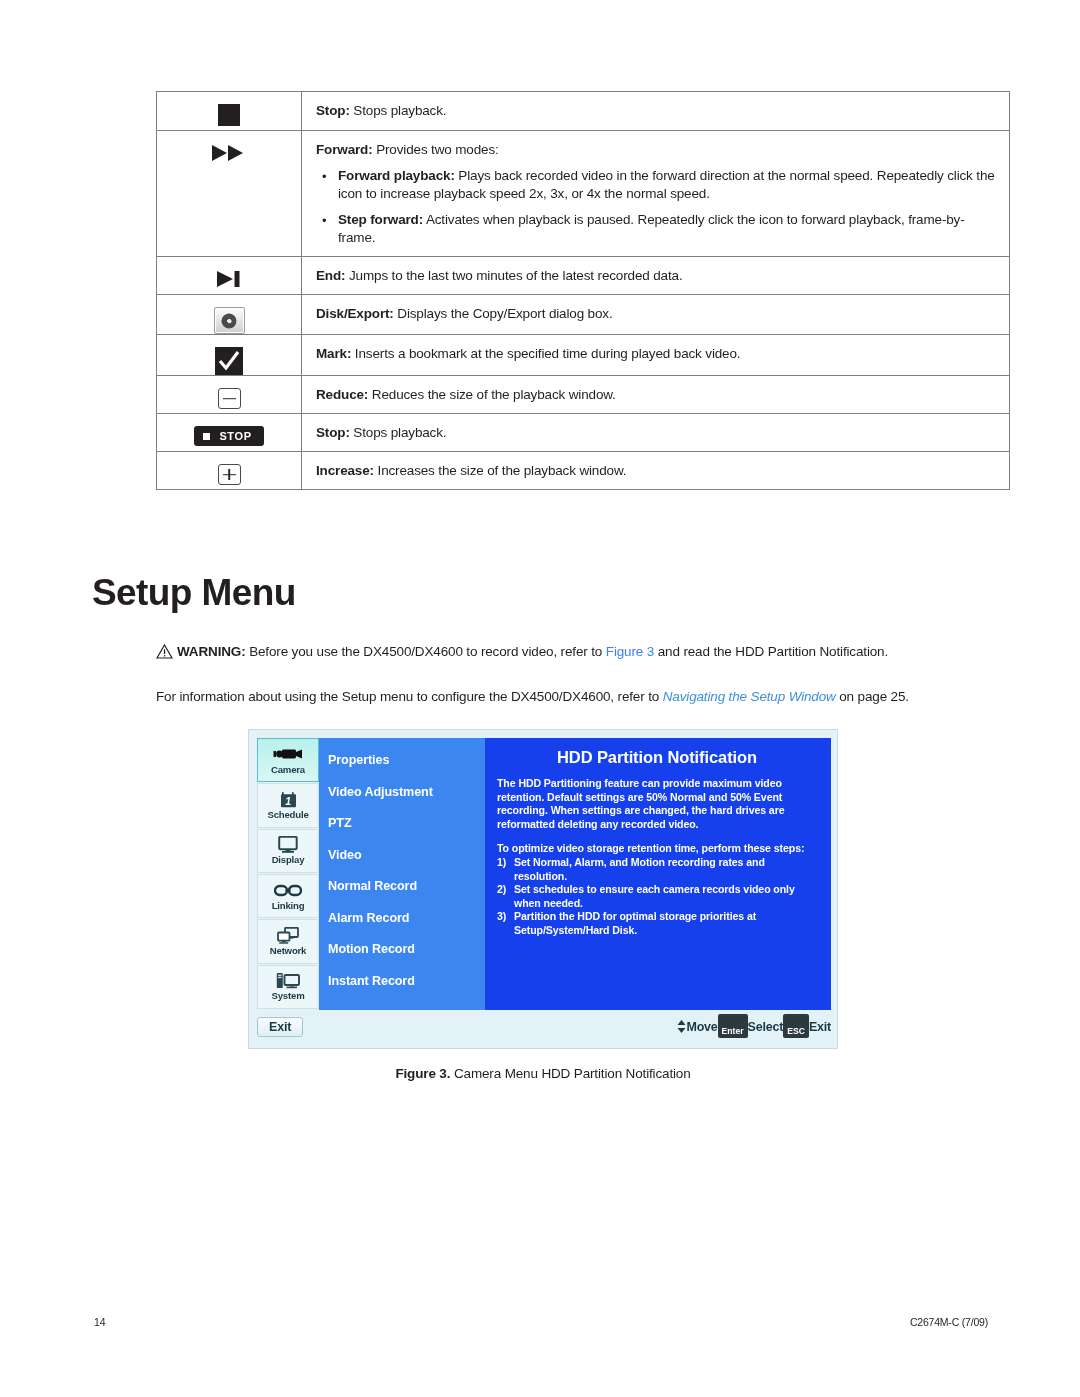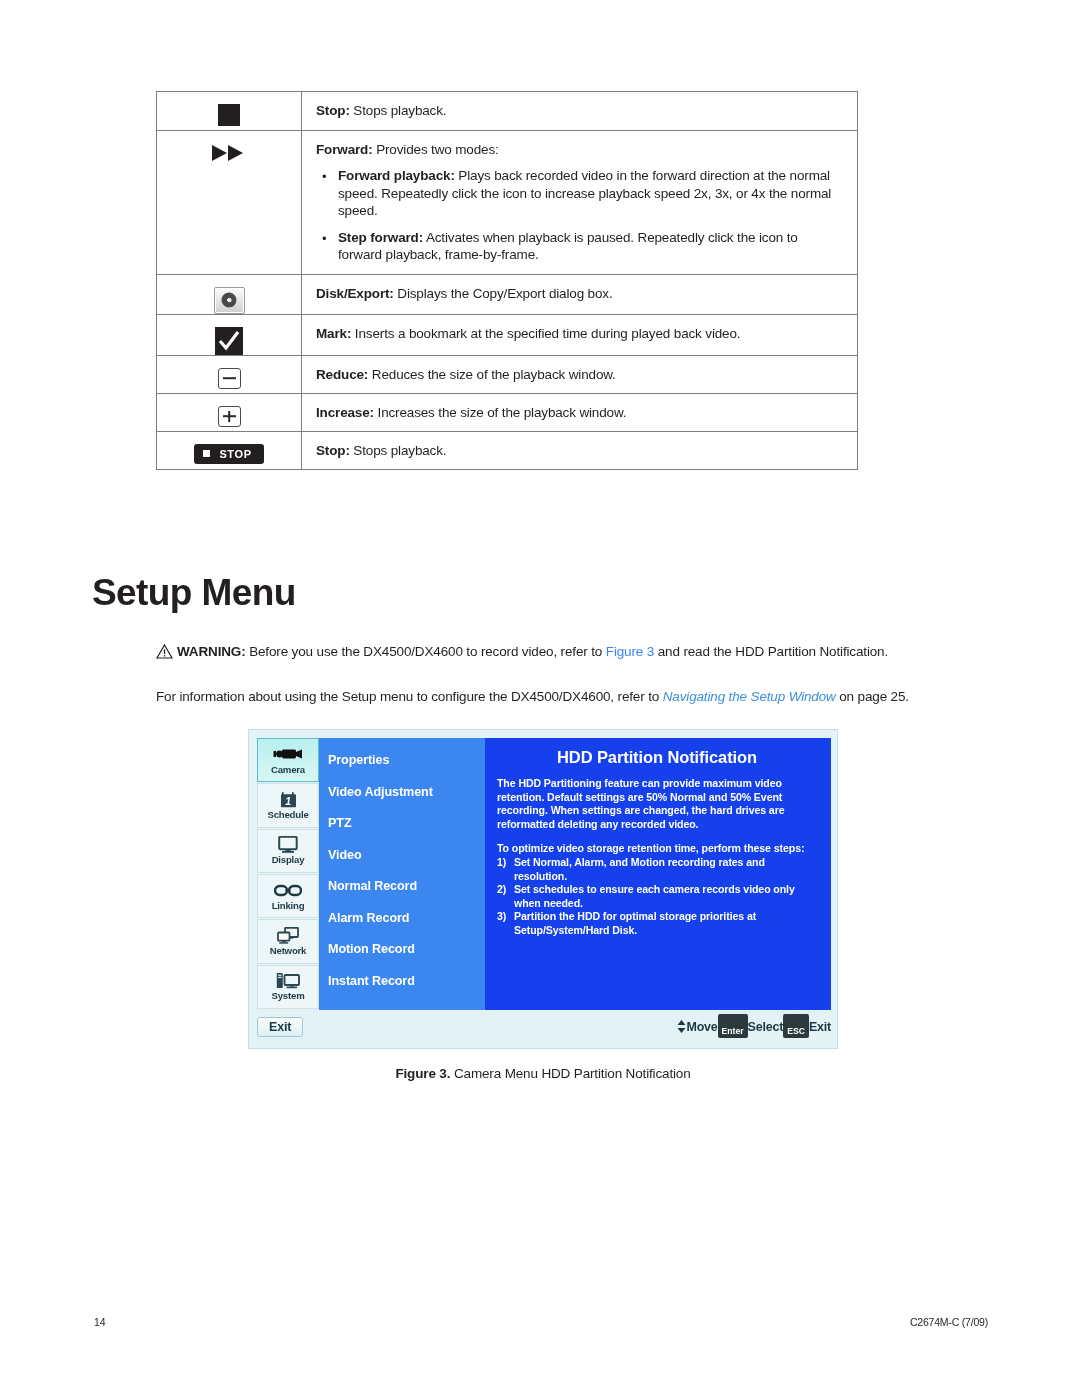--- a/index.html
+++ b/index.html
@@ -14,21 +14,21 @@
     font-family: "Liberation Sans", sans-serif;
     color: #231f20;
     -webkit-font-smoothing: antialiased;
   }
 
   
   .icon-table {
     position: absolute;
     left: 156px;
     top: 91px;
-    width: 702px;
+    width: 854px;
     border-collapse: collapse;
     table-layout: fixed;
   }
   .icon-table td {
     border: 1px solid #7e7e7e;
     vertical-align: top;
     padding: 0;
   }
   .icon-table td.icon-cell {
     width: 144px;
@@ -382,20 +382,35 @@
         <span class="dot">•</span>
         <span class="btxt"><b>Forward playback:</b><span> Plays back recorded video in the forward direction at the normal speed. Repeatedly click the icon to increase playback speed 2x, 3x, or 4x the normal speed.</span></span>
       </div>
       <div class="bullet-block">
         <span class="dot">•</span>
         <span class="btxt"><b>Step forward:</b><span> Activates when playback is paused. Repeatedly click the icon to forward playback, frame-by-frame.</span></span>
       </div>
     </td>
   </tr>
 
+  <tr>
+    <td class="icon-cell">
+      <span class="icon-wrap">
+        <span class="gl-end">
+          <svg width="30" height="20" viewBox="0 0 30 20">
+            <polygon points="3,2 19,10 3,18" fill="#231f20"></polygon>
+            <rect x="20.5" y="2" width="5" height="16" fill="#231f20"></rect>
+          </svg>
+        </span>
+      </span>
+    </td>
+    <td class="desc-cell">
+      <div class="desc-line"><b>End:</b><span> Jumps to the last two minutes of the latest recorded data.</span></div>
+    </td>
+  </tr>
 
   <tr>
     <td class="icon-cell">
       <span class="icon-wrap">
         <span class="gl-copy"><span class="disc"></span></span>
       </span>
     </td>
     <td class="desc-cell">
       <div class="desc-line"><b>Disk/Export:</b><span> Displays the Copy/Export dialog box.</span></div>
     </td>
@@ -423,36 +438,36 @@
       </span>
     </td>
     <td class="desc-cell">
       <div class="desc-line"><b>Reduce:</b><span> Reduces the size of the playback window.</span></div>
     </td>
   </tr>
 
   <tr>
     <td class="icon-cell">
       <span class="icon-wrap">
+        <span class="gl-stopbtn"><span class="sq"></span><span>STOP</span></span>
+      </span>
+    </td>
+    <td class="desc-cell">
+      <div class="desc-line"><b>Stop:</b><span> Stops playback.</span></div>
+    </td>
+  </tr>
+
+  <tr>
+    <td class="icon-cell">
+      <span class="icon-wrap">
         <span class="gl-plusminus"><span class="h"></span><span class="v"></span></span>
       </span>
     </td>
     <td class="desc-cell">
       <div class="desc-line"><b>Increase:</b><span> Increases the size of the playback window.</span></div>
-    </td>
-  </tr>
-
-  <tr>
-    <td class="icon-cell">
-      <span class="icon-wrap">
-        <span class="gl-stopbtn"><span class="sq"></span><span>STOP</span></span>
-      </span>
-    </td>
-    <td class="desc-cell">
-      <div class="desc-line"><b>Stop:</b><span> Stops playback.</span></div>
     </td>
   </tr>
 
   </tbody>
 </table>
 
 <div class="page-heading">Setup Menu</div>
 
 <div class="warning-row">
   <span class="warn-ico">

